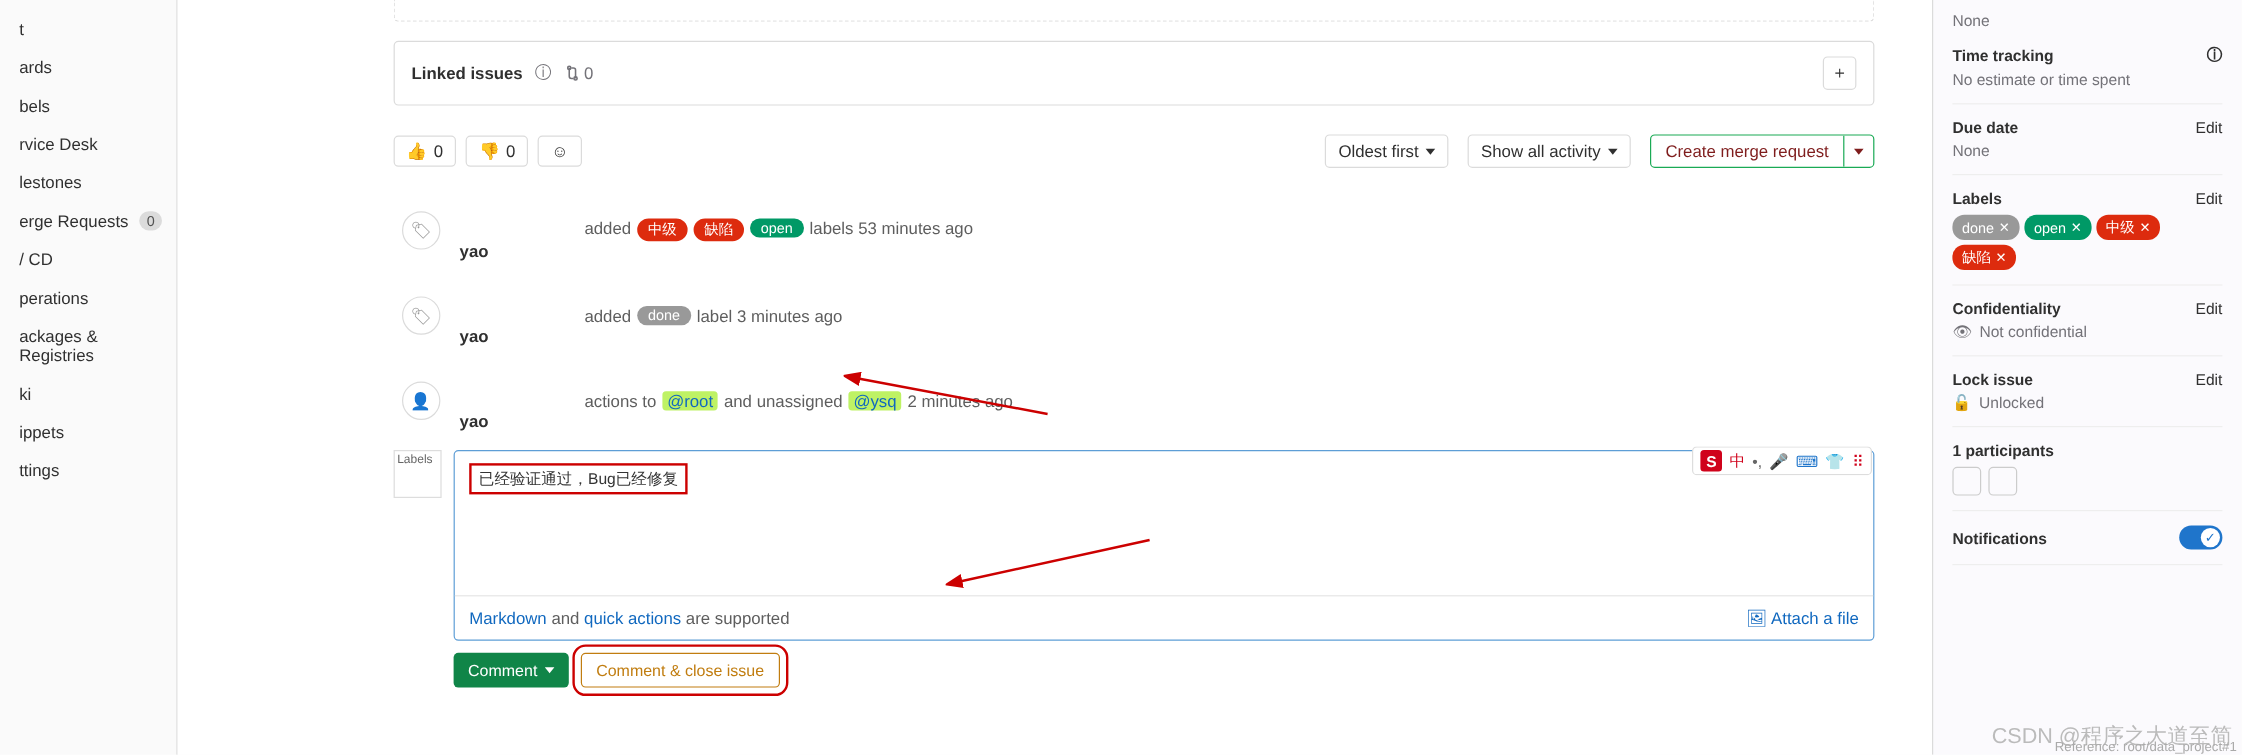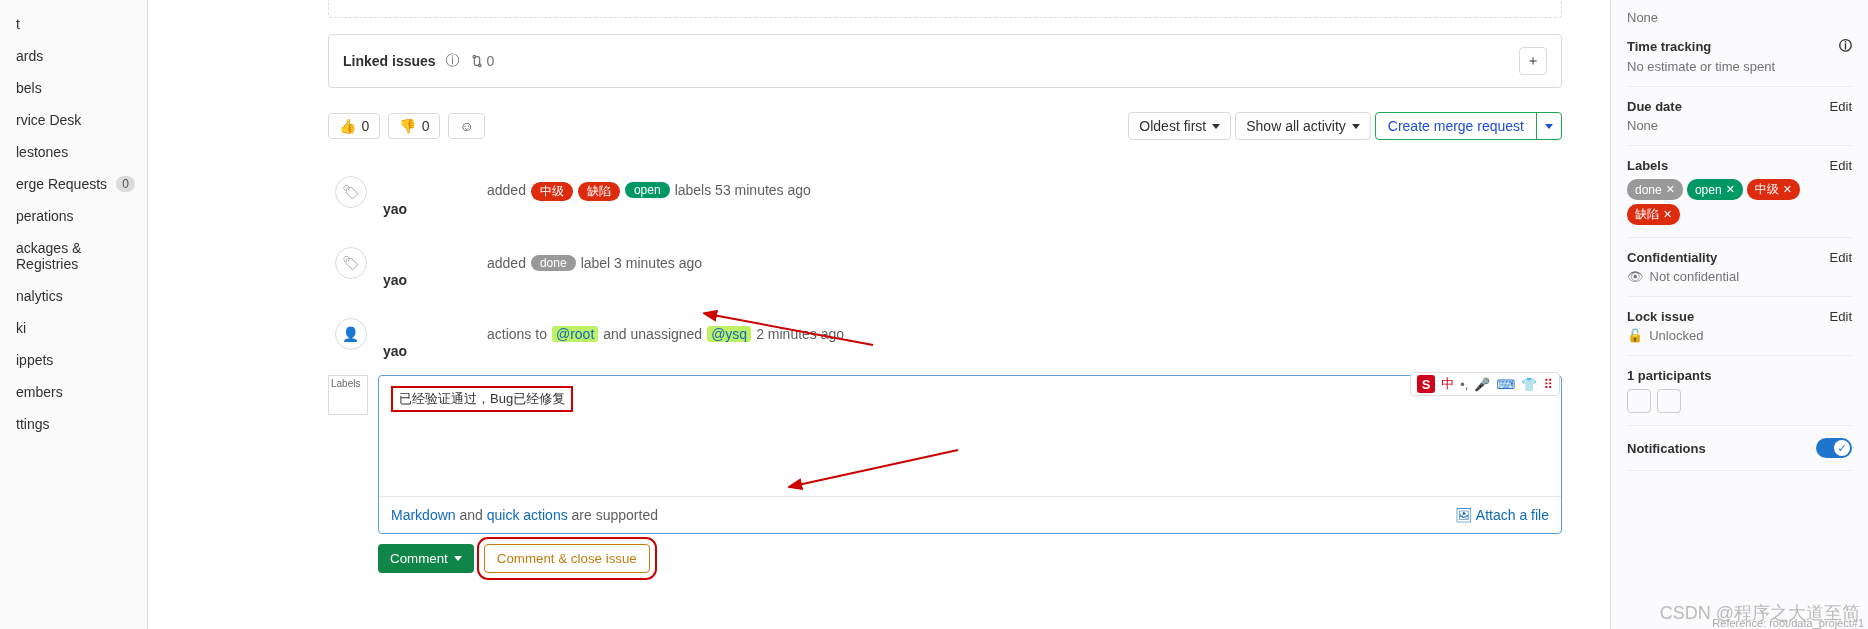--- a/index.html
+++ b/index.html
@@ -10,21 +10,21 @@
 .sidebar-left .badge-count { background: #dbdbdb; color: #525252; border-radius: 10px; padding: 1px 6px; font-size: 12px; }
 .main { flex: 1; padding: 0 48px 0 180px; background: #fff; position: relative; }
 .dashed-box { border: 1px dashed #dbdbdb; height: 18px; border-top: none; border-radius: 0 0 4px 4px; margin-bottom: 16px; }
 .linked-box { border: 1px solid #dbdbdb; border-radius: 4px; padding: 12px 14px; display: flex; align-items: center; gap: 10px; margin-bottom: 24px; }
 .linked-title { font-weight: 600; }
 .help-icon, .plus-btn { width: 28px; height: 28px; border: 1px solid #dbdbdb; border-radius: 4px; display: inline-flex; align-items: center; justify-content: center; cursor: pointer; }
 .activity-bar { display: flex; align-items: center; justify-content: space-between; margin-bottom: 16px; }
 .reactions { display: flex; gap: 8px; }
 .react-btn { border: 1px solid #dbdbdb; border-radius: 4px; padding: 4px 10px; display: inline-flex; align-items: center; gap: 5px; cursor: pointer; background: #fff; }
 .dropdown-btn { border: 1px solid #dbdbdb; border-radius: 4px; padding: 5px 10px; display: inline-flex; align-items: center; gap: 6px; cursor: pointer; background: #fff; }
-.create-mr { border: 1px solid #1aaa55; color: #1d4ed8; display: flex; border-radius: 4px; overflow: hidden; }
+.create-mr { border: 1px solid #1aaa55; color: #7f1d1d; display: flex; border-radius: 4px; overflow: hidden; }
 .create-mr-main { padding: 5px 12px; cursor: pointer; }
 .create-mr-caret { border-left: 1px solid #1aaa55; padding: 5px 8px; cursor: pointer; display: flex; align-items: center; }
 .activity-list { }
 .activity-row { display: flex; align-items: center; gap: 16px; padding: 10px 0; }
 .activity-avatar { width: 32px; height: 32px; border: 1px solid #dbdbdb; border-radius: 50%; display: flex; align-items: center; justify-content: center; background: #fff; color: #999; font-size: 14px; margin-left: 7px; }
 .activity-user { font-weight: 600; width: 88px; margin-top: 35px; }
 .activity-text { color: #5e5e5e; display: flex; align-items: flex-start; gap: 5px; flex-wrap: wrap; }
 .label-pill { border-radius: 10px; padding: 1px 9px; font-size: 12px; color: #fff; display: inline-block; }
 .label-red { background: #dd2b0e; }
 .label-green { background: #009966; }
@@ -83,36 +83,33 @@
         <span>rvice Desk</span>
       </div>
     <div class="nav-item">
         <span>lestones</span>
       </div>
     <div class="nav-item">
         <span>erge Requests</span>
         <span class="badge-count">0</span>
       </div>
     <div class="nav-item">
+        <span>/ CD</span>
+      </div>
+    <div class="nav-item">
         <span>perations</span>
       </div>
     <div class="nav-item">
         <span>ackages &amp; Registries</span>
       </div>
     <div class="nav-item">
-        <span>nalytics</span>
-      </div>
-    <div class="nav-item">
         <span>ki</span>
       </div>
     <div class="nav-item">
         <span>ippets</span>
-      </div>
-    <div class="nav-item">
-        <span>embers</span>
       </div>
     <div class="nav-item">
         <span>ttings</span>
       </div>
   </div>
 
   <div class="main">
     <div class="dashed-box"></div>
 
     <div class="linked-box">
@@ -129,21 +126,21 @@
       <div style="flex:1"></div>
       <span class="plus-btn">＋</span>
     </div>
 
     <div class="activity-bar">
       <div class="reactions">
         <div class="react-btn">👍 <span>0</span></div>
         <div class="react-btn">👎 <span>0</span></div>
         <div class="react-btn">☺</div>
       </div>
-      <div style="display:flex;gap:4px;align-items:flex-start">
+      <div style="display:flex;gap:16px;align-items:flex-start">
         <div class="dropdown-btn">
             <span>Oldest first</span> 
             <span class="caret"></span>
           </div>
         <div class="dropdown-btn">
             <span>Show all activity</span> 
             <span class="caret"></span>
           </div>
         <div class="create-mr">
           <div class="create-mr-main">Create merge request</div>

